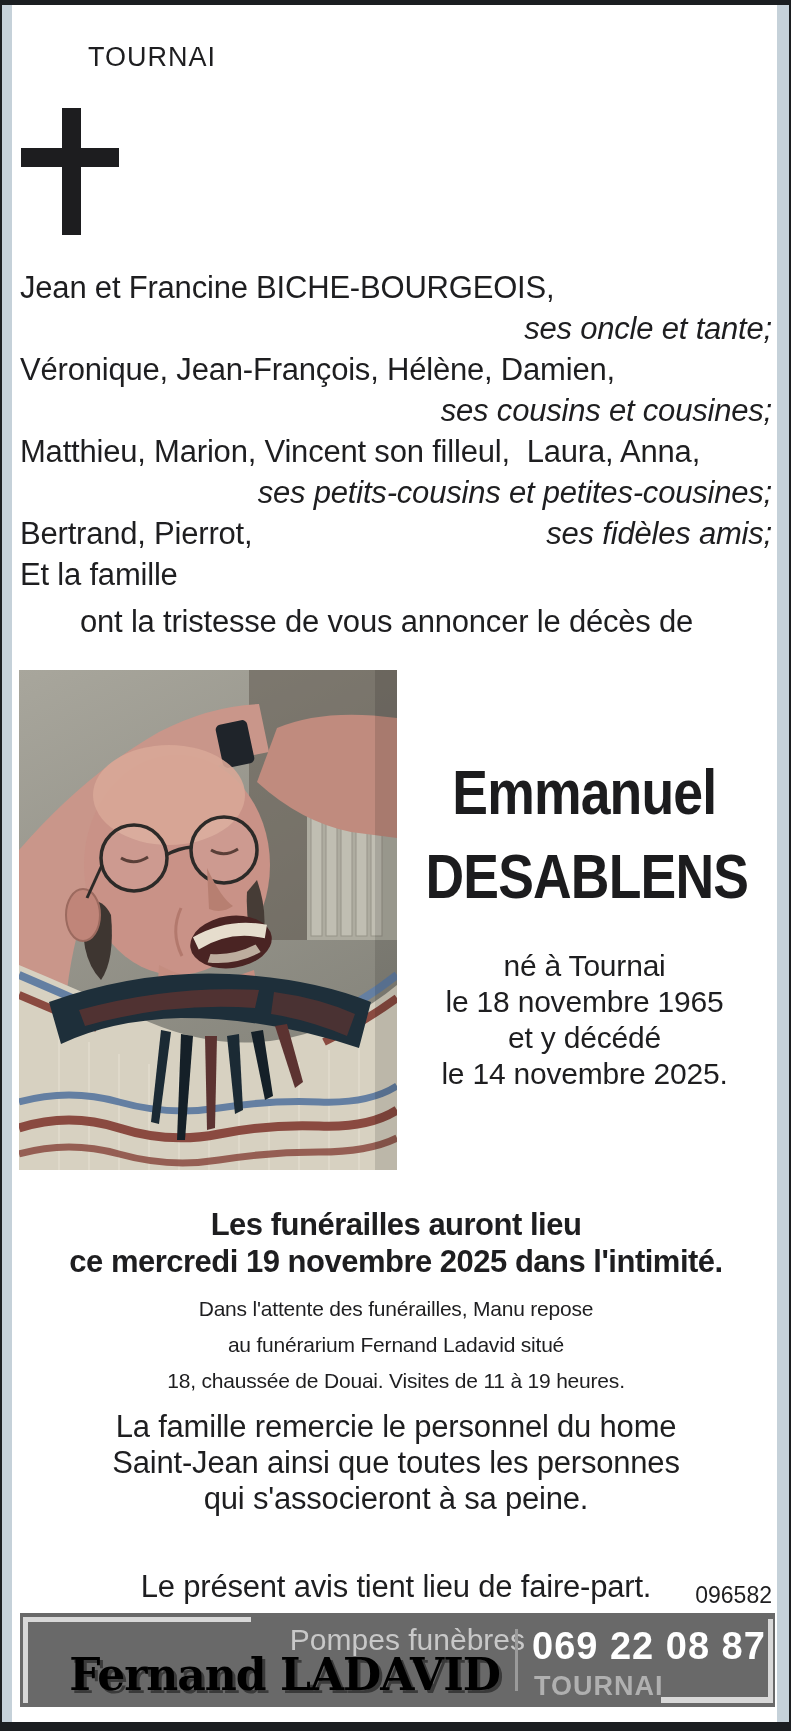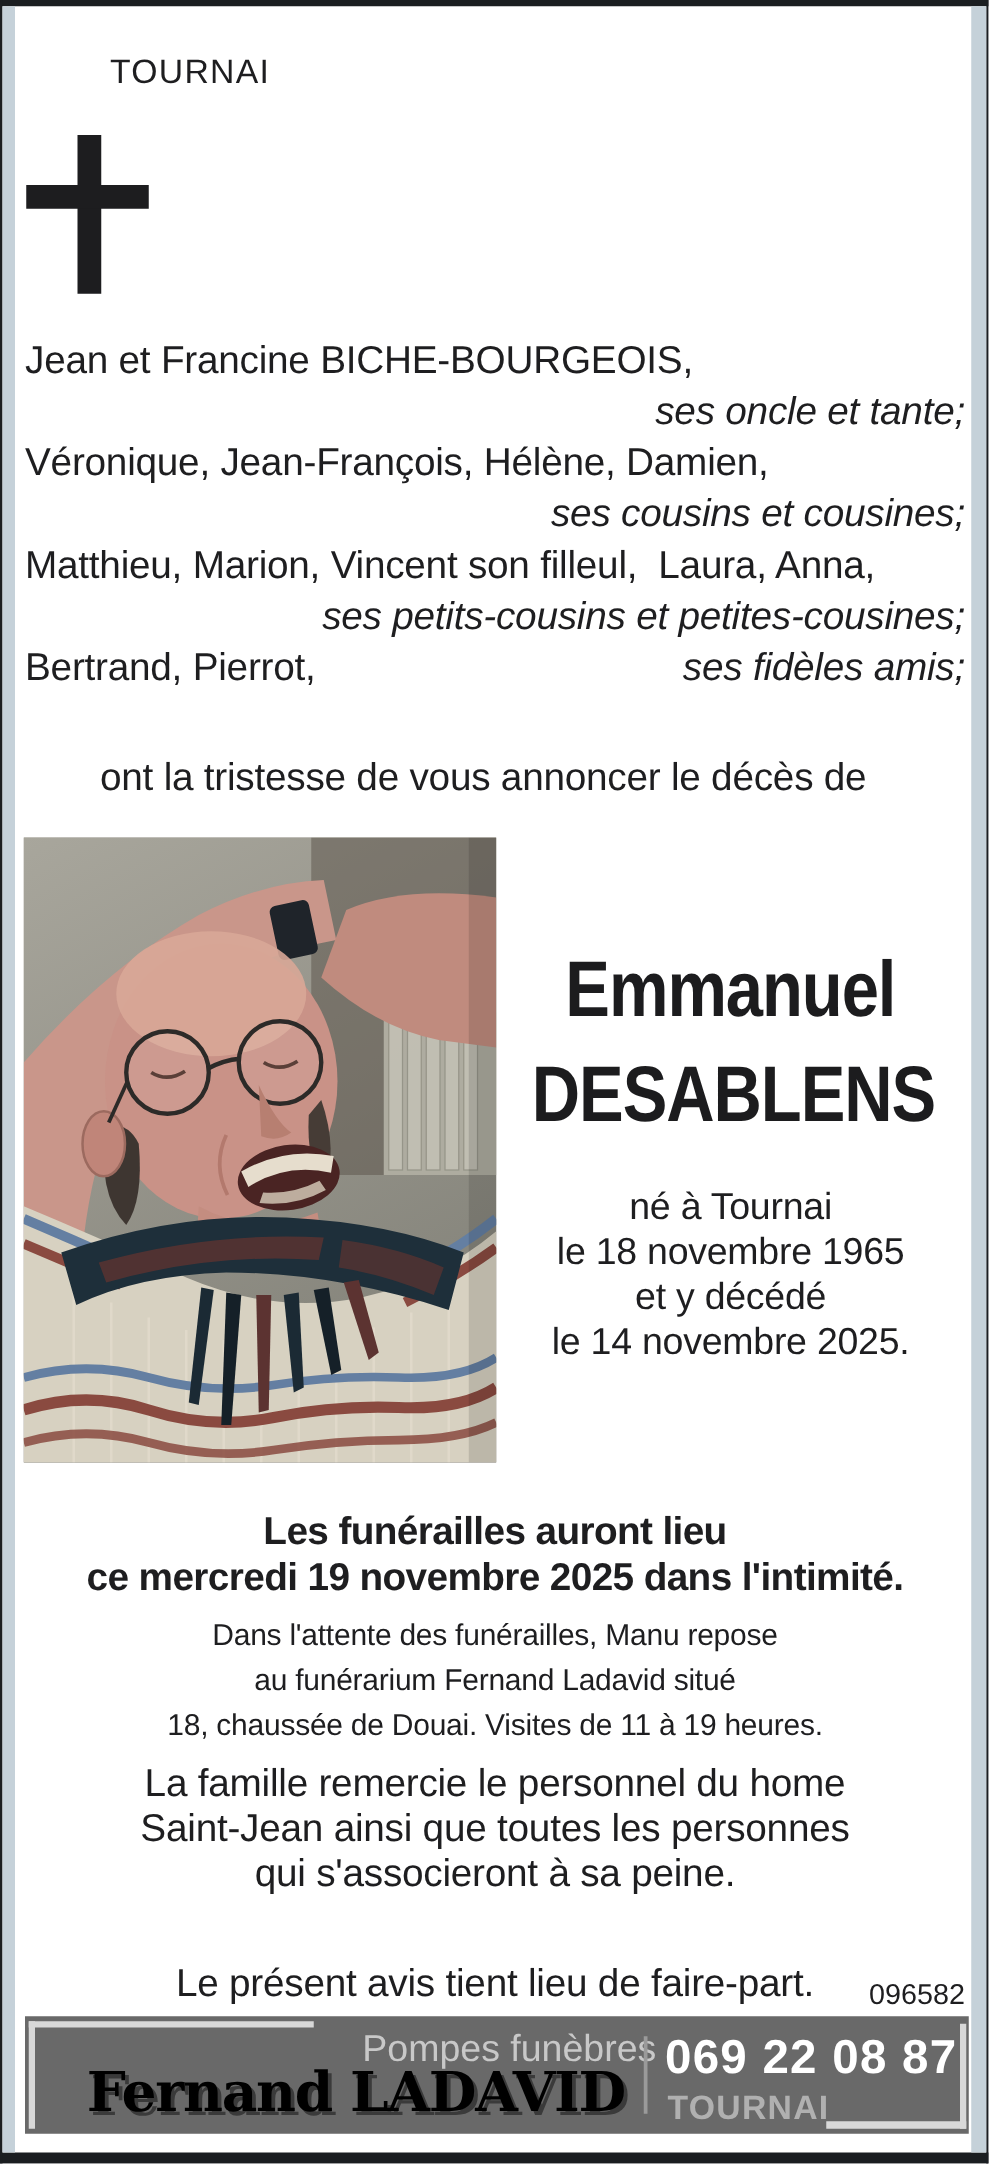--- a/index.html
+++ b/index.html
@@ -41,21 +41,21 @@
     font-weight:bold;font-size:63px;line-height:84px;color:#1c1c1e;}
   .deceased-name .ln{display:inline-block;transform:scaleX(0.85);transform-origin:center;
     white-space:nowrap;letter-spacing:-1px;}
 
   .life-dates{left:397px;top:948px;width:375px;text-align:center;
     font-size:30px;line-height:36px;}
 
   .funeral-head{left:20px;top:1206px;width:752px;text-align:center;
     font-weight:bold;font-size:31px;line-height:37px;letter-spacing:-0.5px;}
   .visitation{left:20px;top:1291px;width:752px;text-align:center;
-    font-size:24px;line-height:36px;}
+    font-size:21px;line-height:36px;}
   .thanks{left:20px;top:1409px;width:752px;text-align:center;
     font-size:31px;line-height:36px;}
   .closing{left:20px;top:1533px;width:752px;text-align:center;font-size:31px;margin-top:36px;}
   .refnum{left:20px;top:1582px;width:752px;text-align:right;font-size:23px;letter-spacing:0;}
 
   .banner{left:20px;top:1613px;width:755px;height:94px;background:#696969;}
   .banner .acc-tl-h{position:absolute;left:3px;top:4px;width:228px;height:5px;background:#d8d8d8;}
   .banner .acc-tl-v{position:absolute;left:3px;top:4px;width:5px;height:86px;background:#d8d8d8;}
   .banner .acc-br-h{position:absolute;right:2px;bottom:4px;width:112px;height:6px;background:#d8d8d8;}
   .banner .acc-br-v{position:absolute;right:2px;top:6px;width:5px;height:84px;background:#d8d8d8;}
@@ -94,20 +94,21 @@
     <div class="nm">Jean et Francine BICHE-BOURGEOIS,</div>
     <div class="rel">ses oncle et tante;</div>
     <div class="nm">Véronique, Jean-François, Hélène, Damien,</div>
     <div class="rel">ses cousins et cousines;</div>
     <div class="nm">Matthieu, Marion, Vincent son filleul,  Laura, Anna,</div>
     <div class="rel">ses petits-cousins et petites-cousines;</div>
     <div class="duo">
       <span class="nm">Bertrand, Pierrot,</span>
       <span class="rel">ses fidèles amis;</span>
     </div>
+    <div class="nm">Et la famille</div>
   </div>
 
   <div class="abs announcement">ont la tristesse de vous annoncer le décès de</div>
 
   <div class="abs photo">
     <svg width="378" height="500" viewBox="0 0 378 500">
       <defs>
         <linearGradient id="wall" x1="0" y1="0" x2="0.4" y2="1">
           <stop offset="0" stop-color="#a8a69c"></stop>
             <stop offset="1" stop-color="#84837a"></stop>

